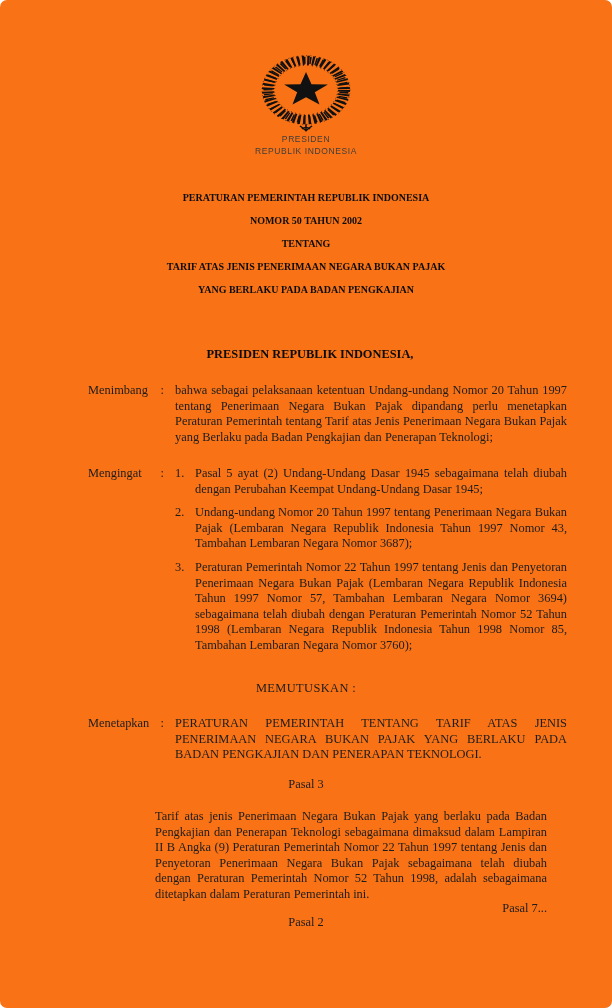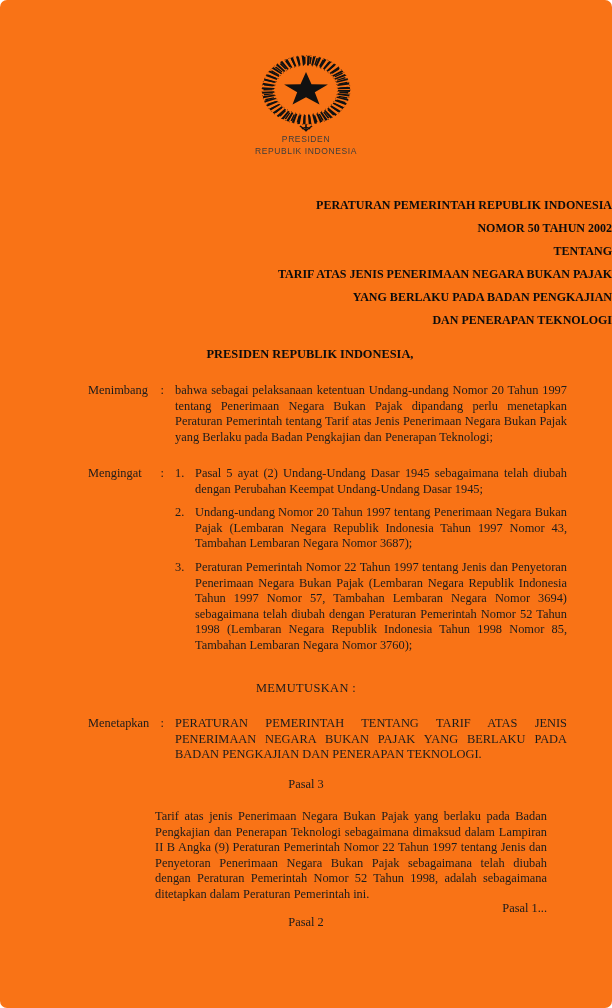--- a/index.html
+++ b/index.html
@@ -22,21 +22,21 @@
   .seal{position:absolute;top:48px;left:0;right:0;text-align:center;height:110px;}
   .seal svg{display:block;margin:0 auto;}
   .seal-caption{
     position:absolute;top:85px;left:0;right:0;
     font-family:"Liberation Sans","DejaVu Sans",sans-serif;
     font-size:8.5px;line-height:12px;letter-spacing:0.6px;
     color:#3d3d3d;
   }
 
   
-  .title-block{top:194px;line-height:23px;font-weight:bold;font-size:12px;color:#0c0c0c;text-align:right;}
+  .title-block{top:186px;line-height:23px;font-weight:bold;font-size:10px;color:#0c0c0c;}
   .preamble-heading{top:347px;font-weight:bold;color:#0c0c0c;padding-left:8px;}
 
   
   .clause{position:absolute;left:68px;width:479px;display:flex;margin-left:20px;}
   .clause-label{width:76px;flex:none;display:flex;justify-content:space-between;}
   .clause-body{flex:1;margin-left:11px;}
 
   .num-item{display:flex;margin-bottom:8px;}
   .num-item:last-child{margin-bottom:0;}
   .num{width:20px;flex:none;}
@@ -76,21 +76,20 @@
       <div>REPUBLIK INDONESIA</div>
     </div>
   </div>
 
   <div class="abs center title-block">
     <div>PERATURAN PEMERINTAH REPUBLIK INDONESIA</div>
     <div>NOMOR 50 TAHUN 2002</div>
     <div>TENTANG</div>
     <div>TARIF ATAS JENIS PENERIMAAN NEGARA BUKAN PAJAK</div>
     <div>YANG BERLAKU PADA BADAN PENGKAJIAN</div>
-    <div>DAN PENERAPAN TEKNOLOGI</div>
   </div>
 
   <div class="abs center preamble-heading">PRESIDEN REPUBLIK INDONESIA,</div>
 
   <div class="clause" style="top:383px;">
     <div class="clause-label">
       <span>Menimbang</span>
       <span>:</span>
     </div>
     <div class="clause-body justify">bahwa sebagai pelaksanaan ketentuan Undang-undang Nomor 20 Tahun 1997 tentang Penerimaan Negara Bukan Pajak dipandang perlu menetapkan Peraturan Pemerintah tentang Tarif atas Jenis Penerimaan Negara Bukan Pajak yang Berlaku pada Badan Pengkajian dan Penerapan Teknologi;</div>
@@ -123,16 +122,16 @@
     <div class="clause-label">
       <span>Menetapkan</span>
       <span>:</span>
     </div>
     <div class="clause-body justify">PERATURAN PEMERINTAH TENTANG TARIF ATAS JENIS PENERIMAAN NEGARA BUKAN PAJAK YANG BERLAKU PADA BADAN PENGKAJIAN DAN PENERAPAN TEKNOLOGI.</div>
   </div>
 
   <div class="abs center pasal-heading-1">Pasal 3</div>
   <div class="pasal-body-1 justify">Tarif atas jenis Penerimaan Negara Bukan Pajak yang berlaku pada Badan Pengkajian dan Penerapan Teknologi sebagaimana dimaksud dalam Lampiran II B Angka (9) Peraturan Pemerintah Nomor 22 Tahun 1997 tentang Jenis dan Penyetoran Penerimaan Negara Bukan Pajak sebagaimana telah diubah dengan Peraturan Pemerintah Nomor 52 Tahun 1998, adalah sebagaimana ditetapkan dalam Peraturan Pemerintah ini.</div>
 
-  <div class="catchword">Pasal 1...</div>
+  <div class="catchword">Pasal 7...</div>
   <div class="abs center pasal-heading-2">Pasal 2</div>
 
 </div>
 
 </body></html>

